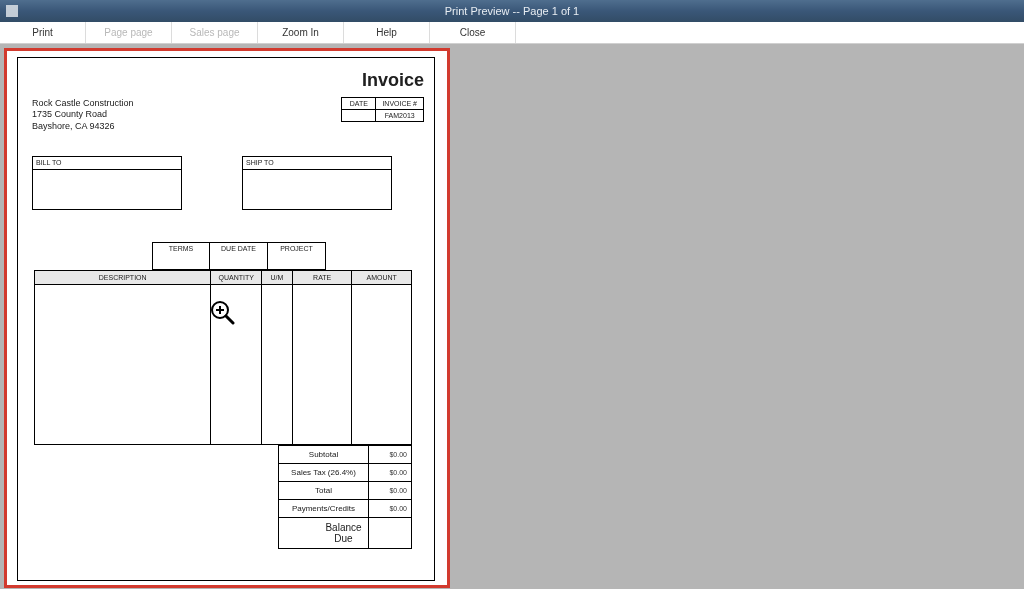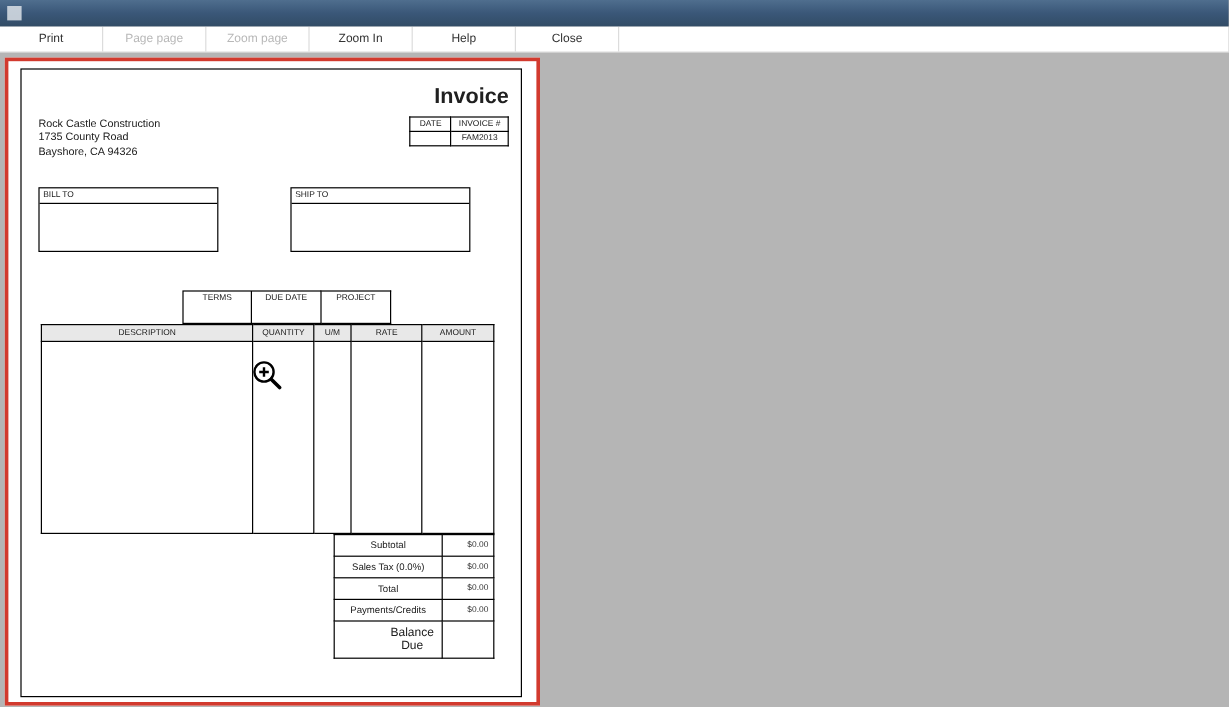--- a/index.html
+++ b/index.html
@@ -171,26 +171,27 @@
     height: 26px;
     pointer-events: none;
   }
   .magnifier-cursor svg { display: block; }
 </style>
 </head>
 <body>
 
 <div class="titlebar">
   <div class="sys-icon"></div>
+  <div class="title">Print Preview -- Page 1 of 1</div>
 </div>
 
 <div class="toolbar">
   <div class="btn">Print</div>
   <div class="btn disabled">Page page</div>
-  <div class="btn disabled">Zoom page</div>
+  <div class="btn disabled">Sales page</div>
   <div class="btn">Zoom In</div>
   <div class="btn">Help</div>
   <div class="btn">Close</div>
 </div>
 
 <div class="workspace">
 
   <div class="page-wrap">
     <div class="page">
 
@@ -253,21 +254,21 @@
       </tbody>
         </table>
 
       <table class="totals">
         <tbody>
             <tr>
           <td class="lbl">Subtotal</td>
           <td class="val">$0.00</td>
         </tr>
         <tr>
-          <td class="lbl">Sales Tax  (0.0%)</td>
+          <td class="lbl">Sales Tax  (26.4%)</td>
           <td class="val">$0.00</td>
         </tr>
         <tr>
           <td class="lbl">Total</td>
           <td class="val">$0.00</td>
         </tr>
         <tr>
           <td class="lbl">Payments/Credits</td>
           <td class="val">$0.00</td>
         </tr>

